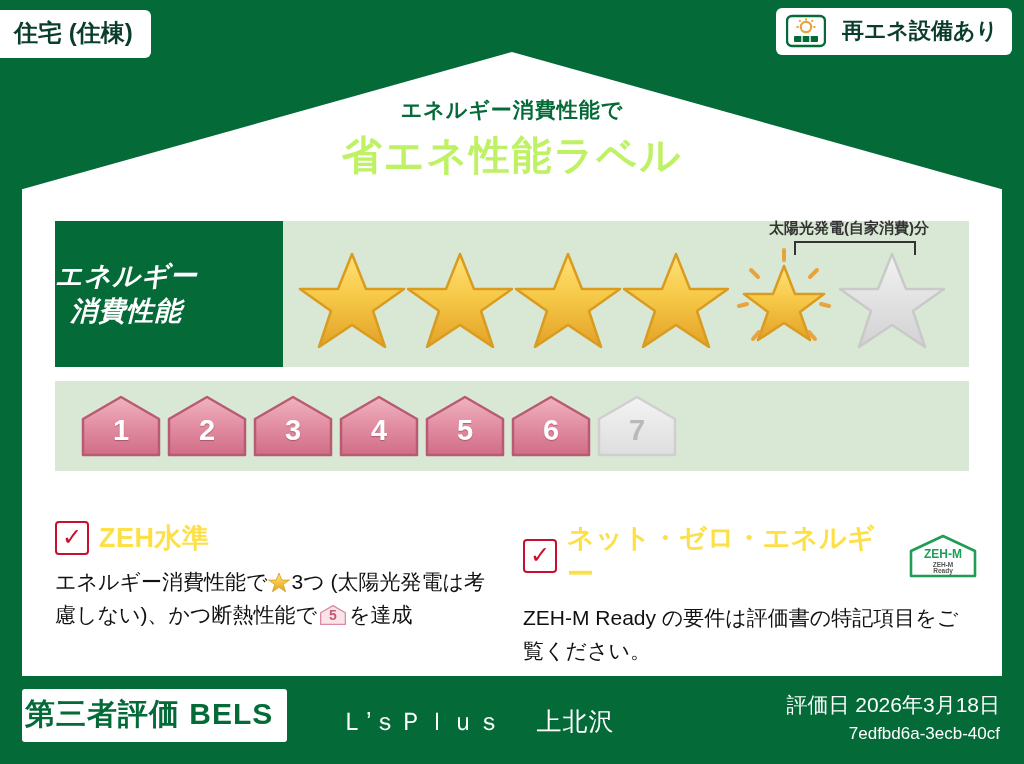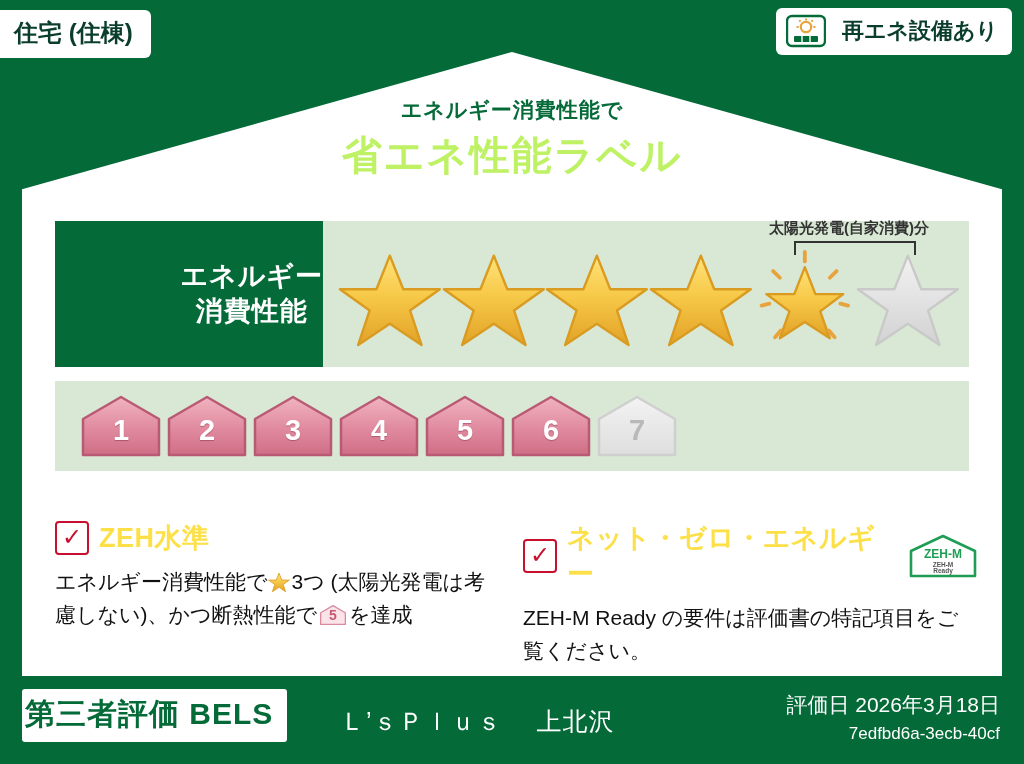--- a/index.html
+++ b/index.html
@@ -45,24 +45,25 @@
   .title-main{
     position:absolute;top:128px;left:0;right:0;text-align:center;
     color:#bef264;font-weight:bold;font-size:40px;letter-spacing:2px;
   }
 
   
   .row{position:absolute;left:55px;width:914px;display:flex;}
   .row1{top:221px;height:146px;}
   .row2{top:381px;height:90px;}
   .row-label{
-    width:268px;flex:none;background:#046a38;color:#fff;
-    display:flex;align-items:center;justify-content:flex-end;
+    width:228px;flex:none;background:#046a38;color:#fff;
+    display:flex;align-items:center;justify-content:flex-start;
     font-weight:bold;font-size:27px;line-height:1.28;text-align:center;
     letter-spacing:1px;
+    font-style:italic;
   }
   .row-body{flex:1;background:#d9e8d4;position:relative;}
 
   
   .stars{position:absolute;left:14px;right:10px;top:25px;height:100px;display:flex;align-items:center;}
   .star{width:110px;height:104px;margin-right:-2px;position:relative;}
   .solar-note{
     position:absolute;top:-2px;right:40px;font-size:15px;color:#333;font-weight:bold;
     white-space:nowrap;
   }

